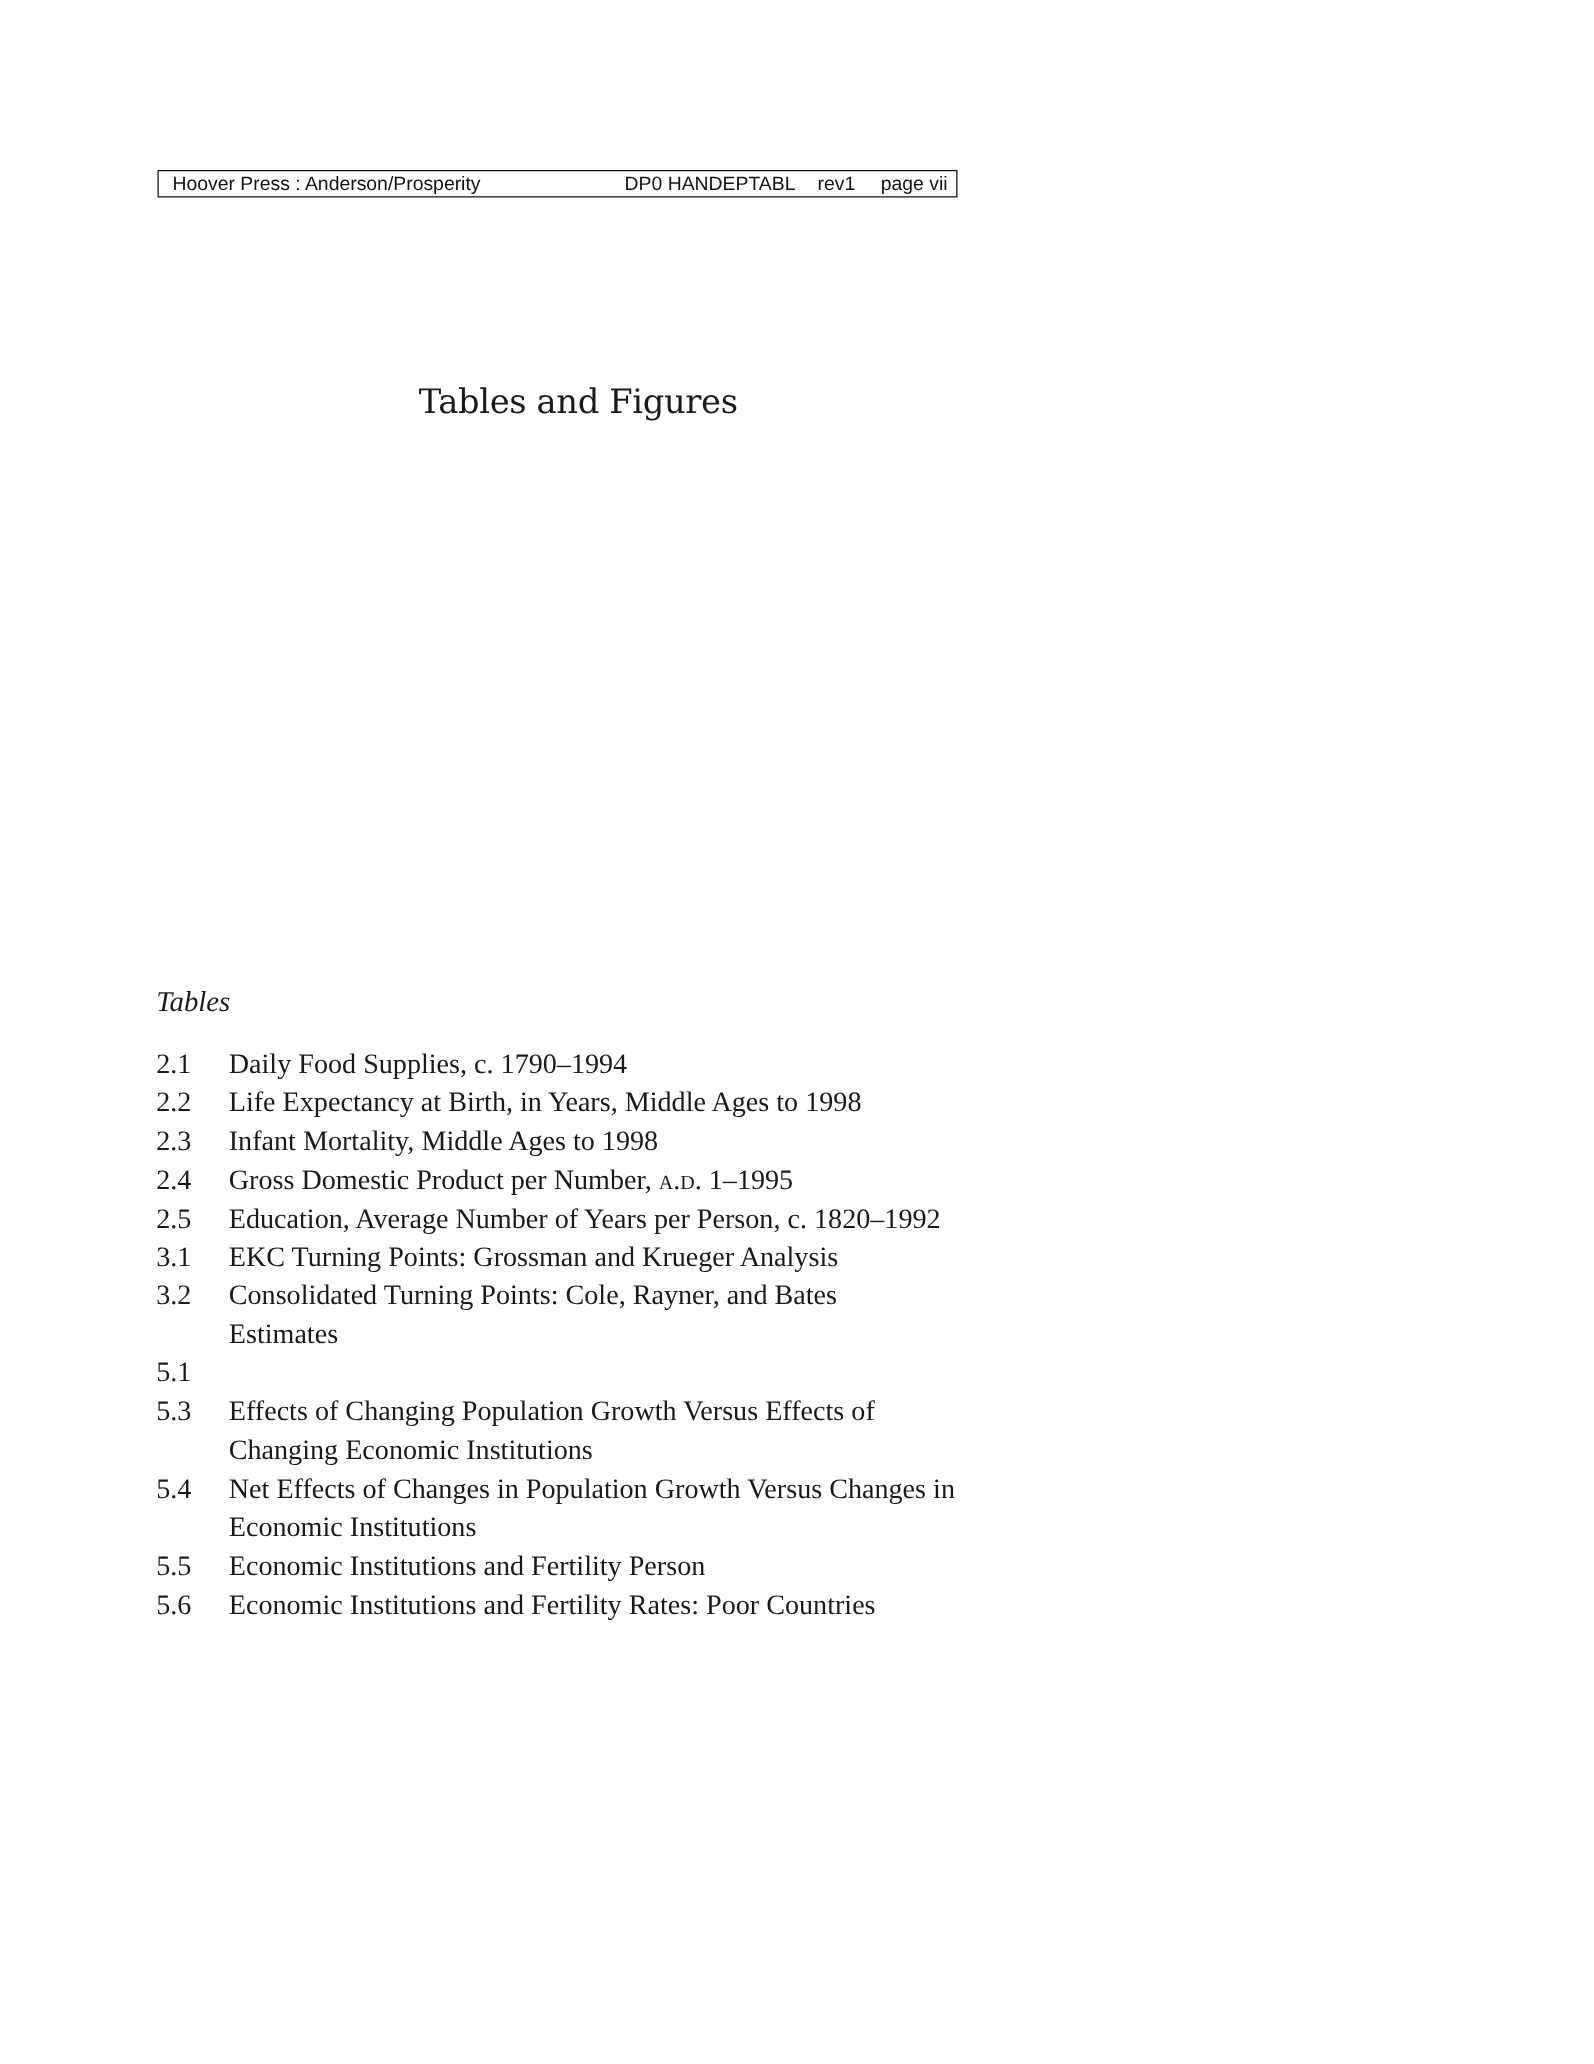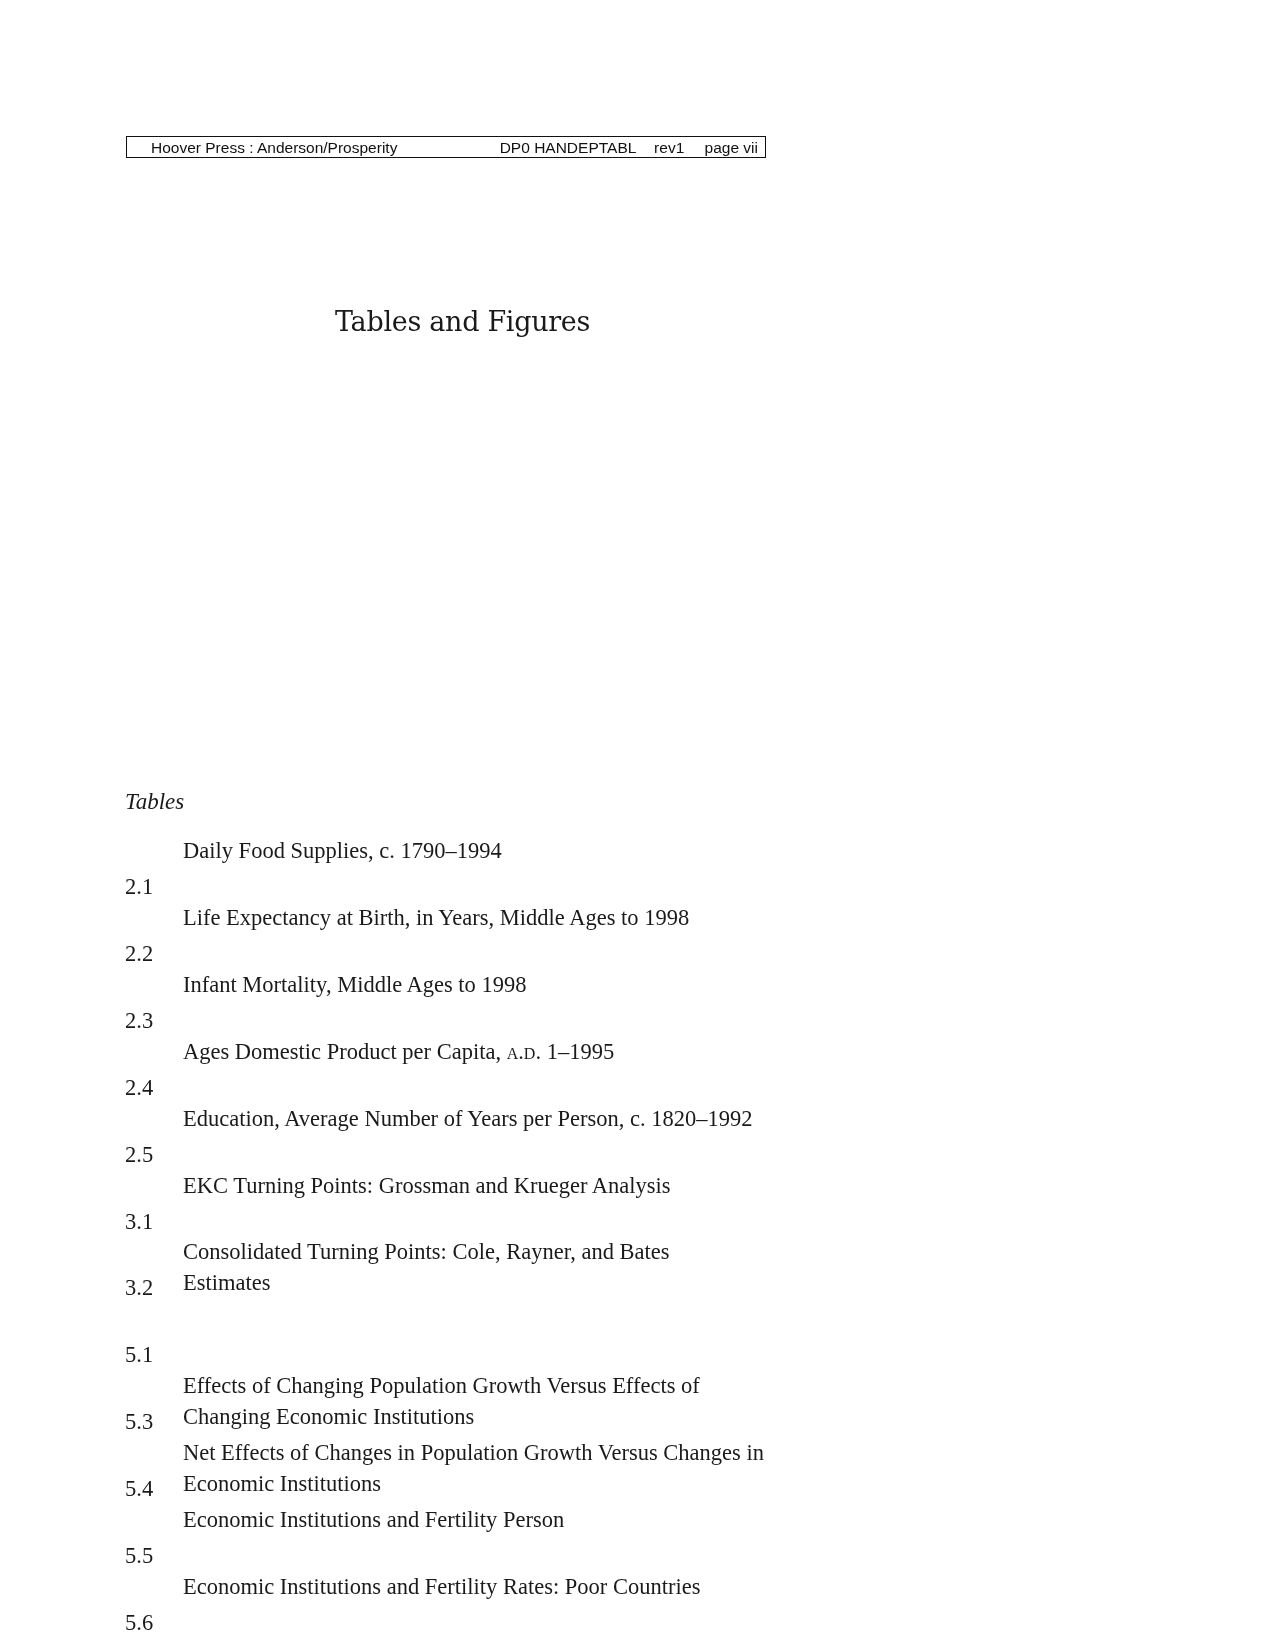--- a/index.html
+++ b/index.html
@@ -22,21 +22,21 @@
       height: 22px;
       border: 1.5px solid #111;
       box-sizing: border-box;
       font-family: "Liberation Sans", sans-serif;
       font-size: 15.5px;
       line-height: 19px;
       color: #111;
     }
     .slug .left {
       position: absolute;
-      left: 24px;
+      left: 11px;
       top: 1px;
       white-space: nowrap;
     }
     .slug .right {
       position: absolute;
       right: 7px;
       top: 1px;
       white-space: nowrap;
     }
     .slug .right span { margin-left: 14px; }
@@ -77,21 +77,20 @@
       line-height: 30.9px;
     }
     .toc li {
       display: flex;
       margin: 0;
       padding: 0;
     }
     .toc .num {
       width: 58px;
       flex: 0 0 58px;
-      margin-top: 36px;
     }
     .toc .title {
       flex: 1 1 auto;
       max-width: 600px;
     }
     .sc {
       font-variant: small-caps;
       text-transform: lowercase;
     }
   </style>
@@ -119,21 +118,21 @@
   <li>
     <span class="num">2.2</span>
     <span class="title">Life Expectancy at Birth, in Years, Middle Ages to 1998</span>
   </li>
   <li>
     <span class="num">2.3</span>
     <span class="title">Infant Mortality, Middle Ages to 1998</span>
   </li>
   <li>
     <span class="num">2.4</span>
-    <span class="title"><span>Ages Domestic Product per Capita, </span><span class="sc">A.D.</span><span> 1–1995</span></span>
+    <span class="title"><span>Gross Domestic Product per Number, </span><span class="sc">A.D.</span><span> 1–1995</span></span>
   </li>
   <li>
     <span class="num">2.5</span>
     <span class="title">Education, Average Number of Years per Person, c. 1820–1992</span>
   </li>
   <li>
     <span class="num">3.1</span>
     <span class="title">EKC Turning Points: Grossman and Krueger Analysis</span>
   </li>
   <li>

